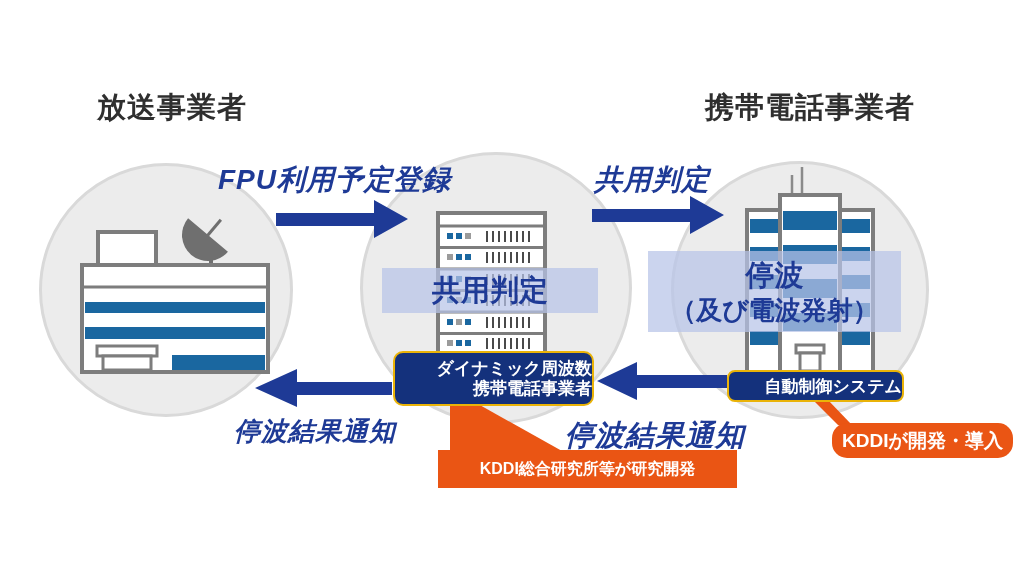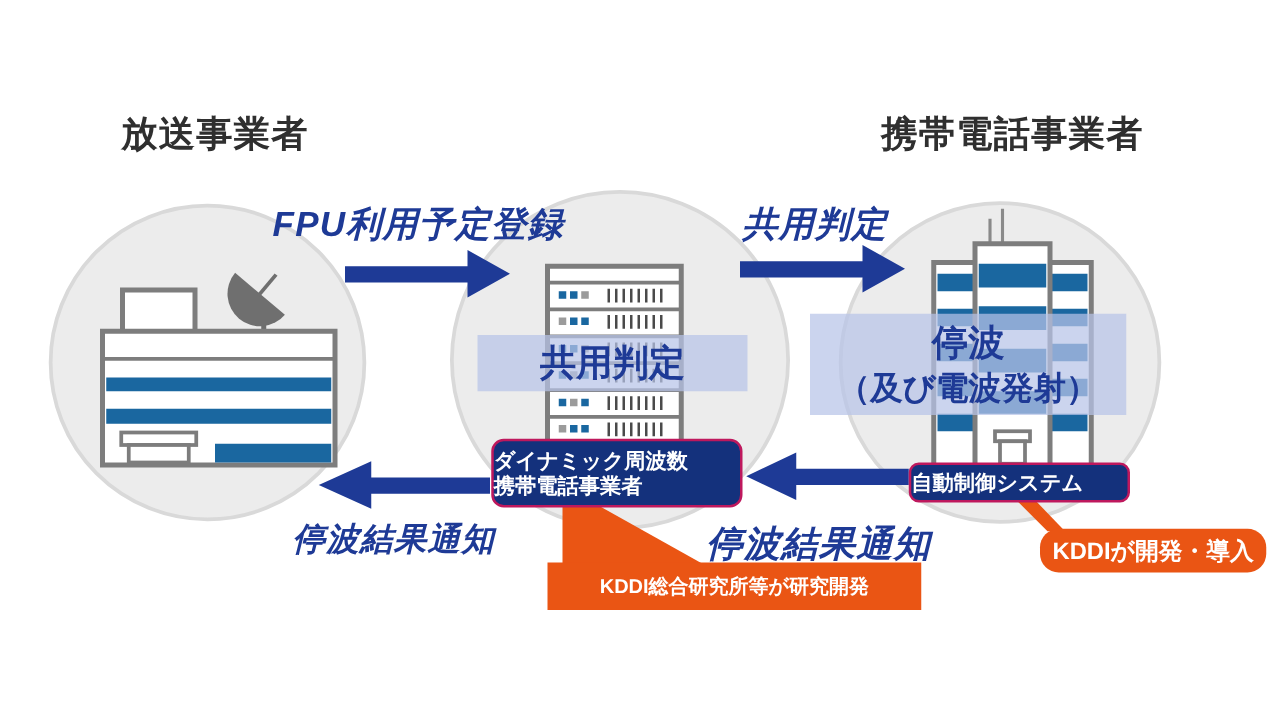--- a/index.html
+++ b/index.html
@@ -4,22 +4,22 @@
 <style>
   html,body{margin:0;padding:0;background:#fff;}
   body{width:1024px;height:576px;overflow:hidden;position:relative;
        font-family:"Liberation Sans","DejaVu Sans",sans-serif;}
   .abs{position:absolute;}
   .title{font-size:29px;font-weight:bold;color:#2f2f2f;letter-spacing:1px;z-index:4;}
   .circle{border-radius:50%;background:#ececec;border:3px solid #d9d9d9;z-index:0;box-sizing:border-box;}
   .flow-label{font-size:27px;font-weight:bold;color:#1e3a96;letter-spacing:1px;z-index:4;white-space:nowrap;font-style:italic;}
   .banner{background:rgba(183,196,231,0.72);z-index:2;display:flex;flex-direction:column;
           align-items:center;justify-content:center;color:#1e3a96;font-weight:bold;text-align:center;}
-  .navybox{background:#14317c;border:2px solid #be185d;color:#fff;font-weight:bold;text-align:center;
-           z-index:6;box-sizing:border-box;display:flex;flex-direction:column;align-items:flex-start;justify-content:center;}
+  .navybox{background:#14317c;border:2px solid #eab308;color:#fff;font-weight:bold;text-align:center;
+           z-index:6;box-sizing:border-box;display:flex;flex-direction:column;align-items:flex-end;justify-content:center;}
   .orangebox{background:#ea5514;color:#fff;font-weight:bold;text-align:center;z-index:7;
              display:flex;align-items:center;justify-content:center;}
   svg{display:block;}
   .icon-layer{z-index:1;}
   .overlay-layer{z-index:5;pointer-events:none;}
 </style>
 </head>
 <body>
 
 <div class="abs title" style="left:97px;top:88px;">放送事業者</div>

